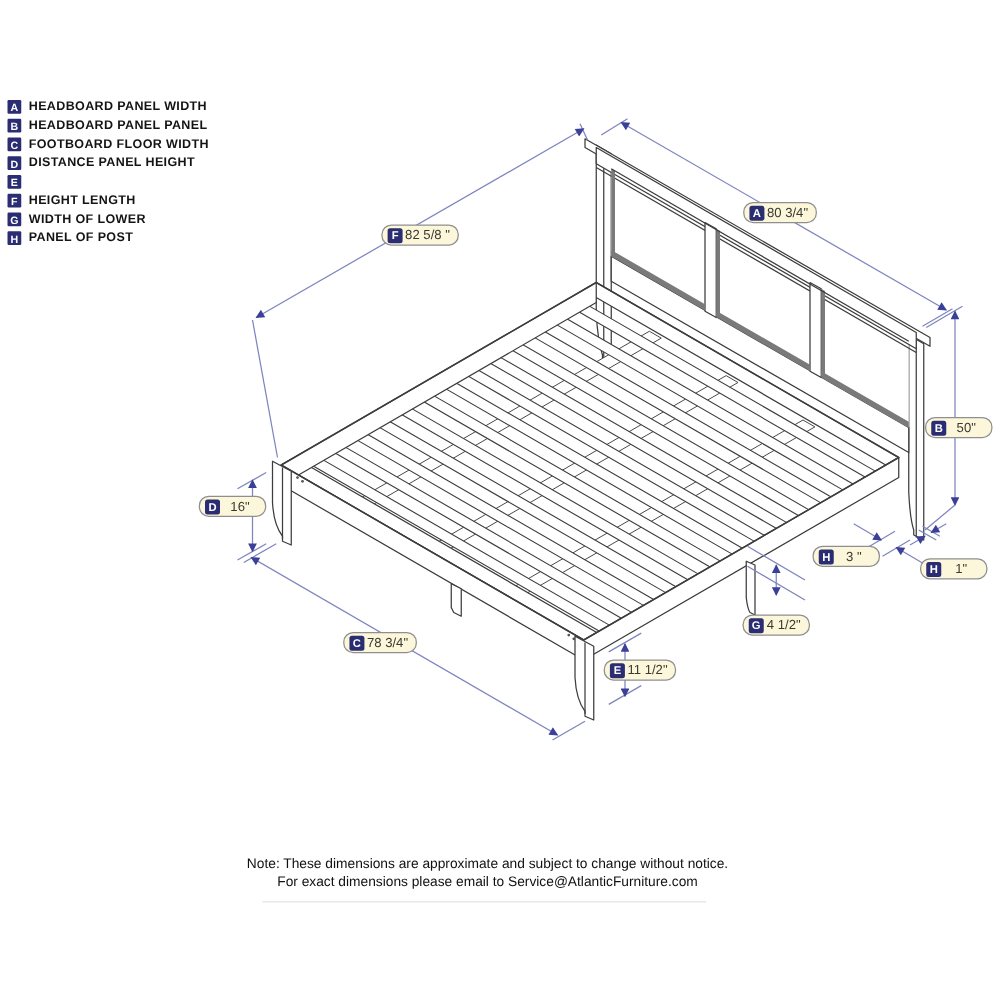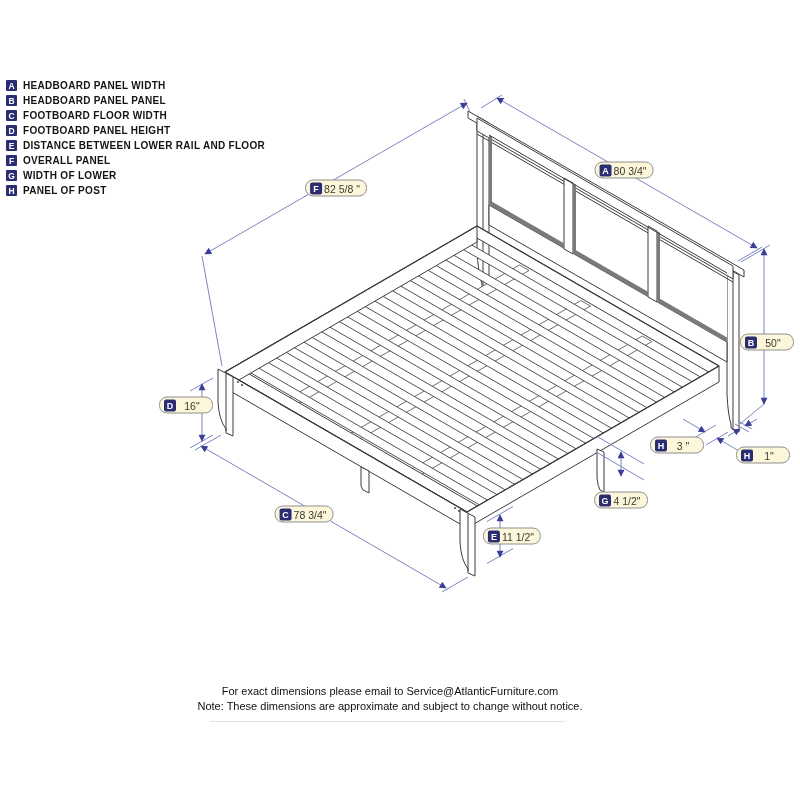--- a/index.html
+++ b/index.html
@@ -169,29 +169,28 @@
     <div class="lrow">
       <span class="lbox">B</span>
       <span class="llab">HEADBOARD PANEL PANEL</span>
     </div>
     <div class="lrow">
       <span class="lbox">C</span>
       <span class="llab">FOOTBOARD FLOOR WIDTH</span>
     </div>
     <div class="lrow">
       <span class="lbox">D</span>
-      <span class="llab">FOOTBOARD PANEL HEIGHT</span>
+      <span class="llab">DISTANCE PANEL HEIGHT</span>
     </div>
     <div class="lrow">
       <span class="lbox">E</span>
-      <span class="llab">DISTANCE BETWEEN LOWER RAIL AND FLOOR</span>
     </div>
     <div class="lrow">
       <span class="lbox">F</span>
-      <span class="llab">OVERALL PANEL</span>
+      <span class="llab">HEIGHT LENGTH</span>
     </div>
     <div class="lrow">
       <span class="lbox">G</span>
       <span class="llab">WIDTH OF LOWER</span>
     </div>
     <div class="lrow">
       <span class="lbox">H</span>
       <span class="llab">PANEL OF POST</span>
     </div>
   </div>
@@ -227,18 +226,18 @@
   <div class="pill" style="left:304px;top:514px;">
     <span class="pbox">C</span>
     <span class="pval">78 3/4"</span>
   </div>
   <div class="pill" style="left:512px;top:536px;">
     <span class="pbox">E</span>
     <span class="pval">11 1/2"</span>
   </div>
 
   <div class="note">
+    <div>Note:  These dimensions are approximate and subject to change without notice.</div>
     <div>For exact dimensions please email to Service@AtlanticFurniture.com</div>
-    <div>Note:  These dimensions are approximate and subject to change without notice.</div>
   </div>
   <div class="rule"></div>
 
 </div>
 
 </body></html>

